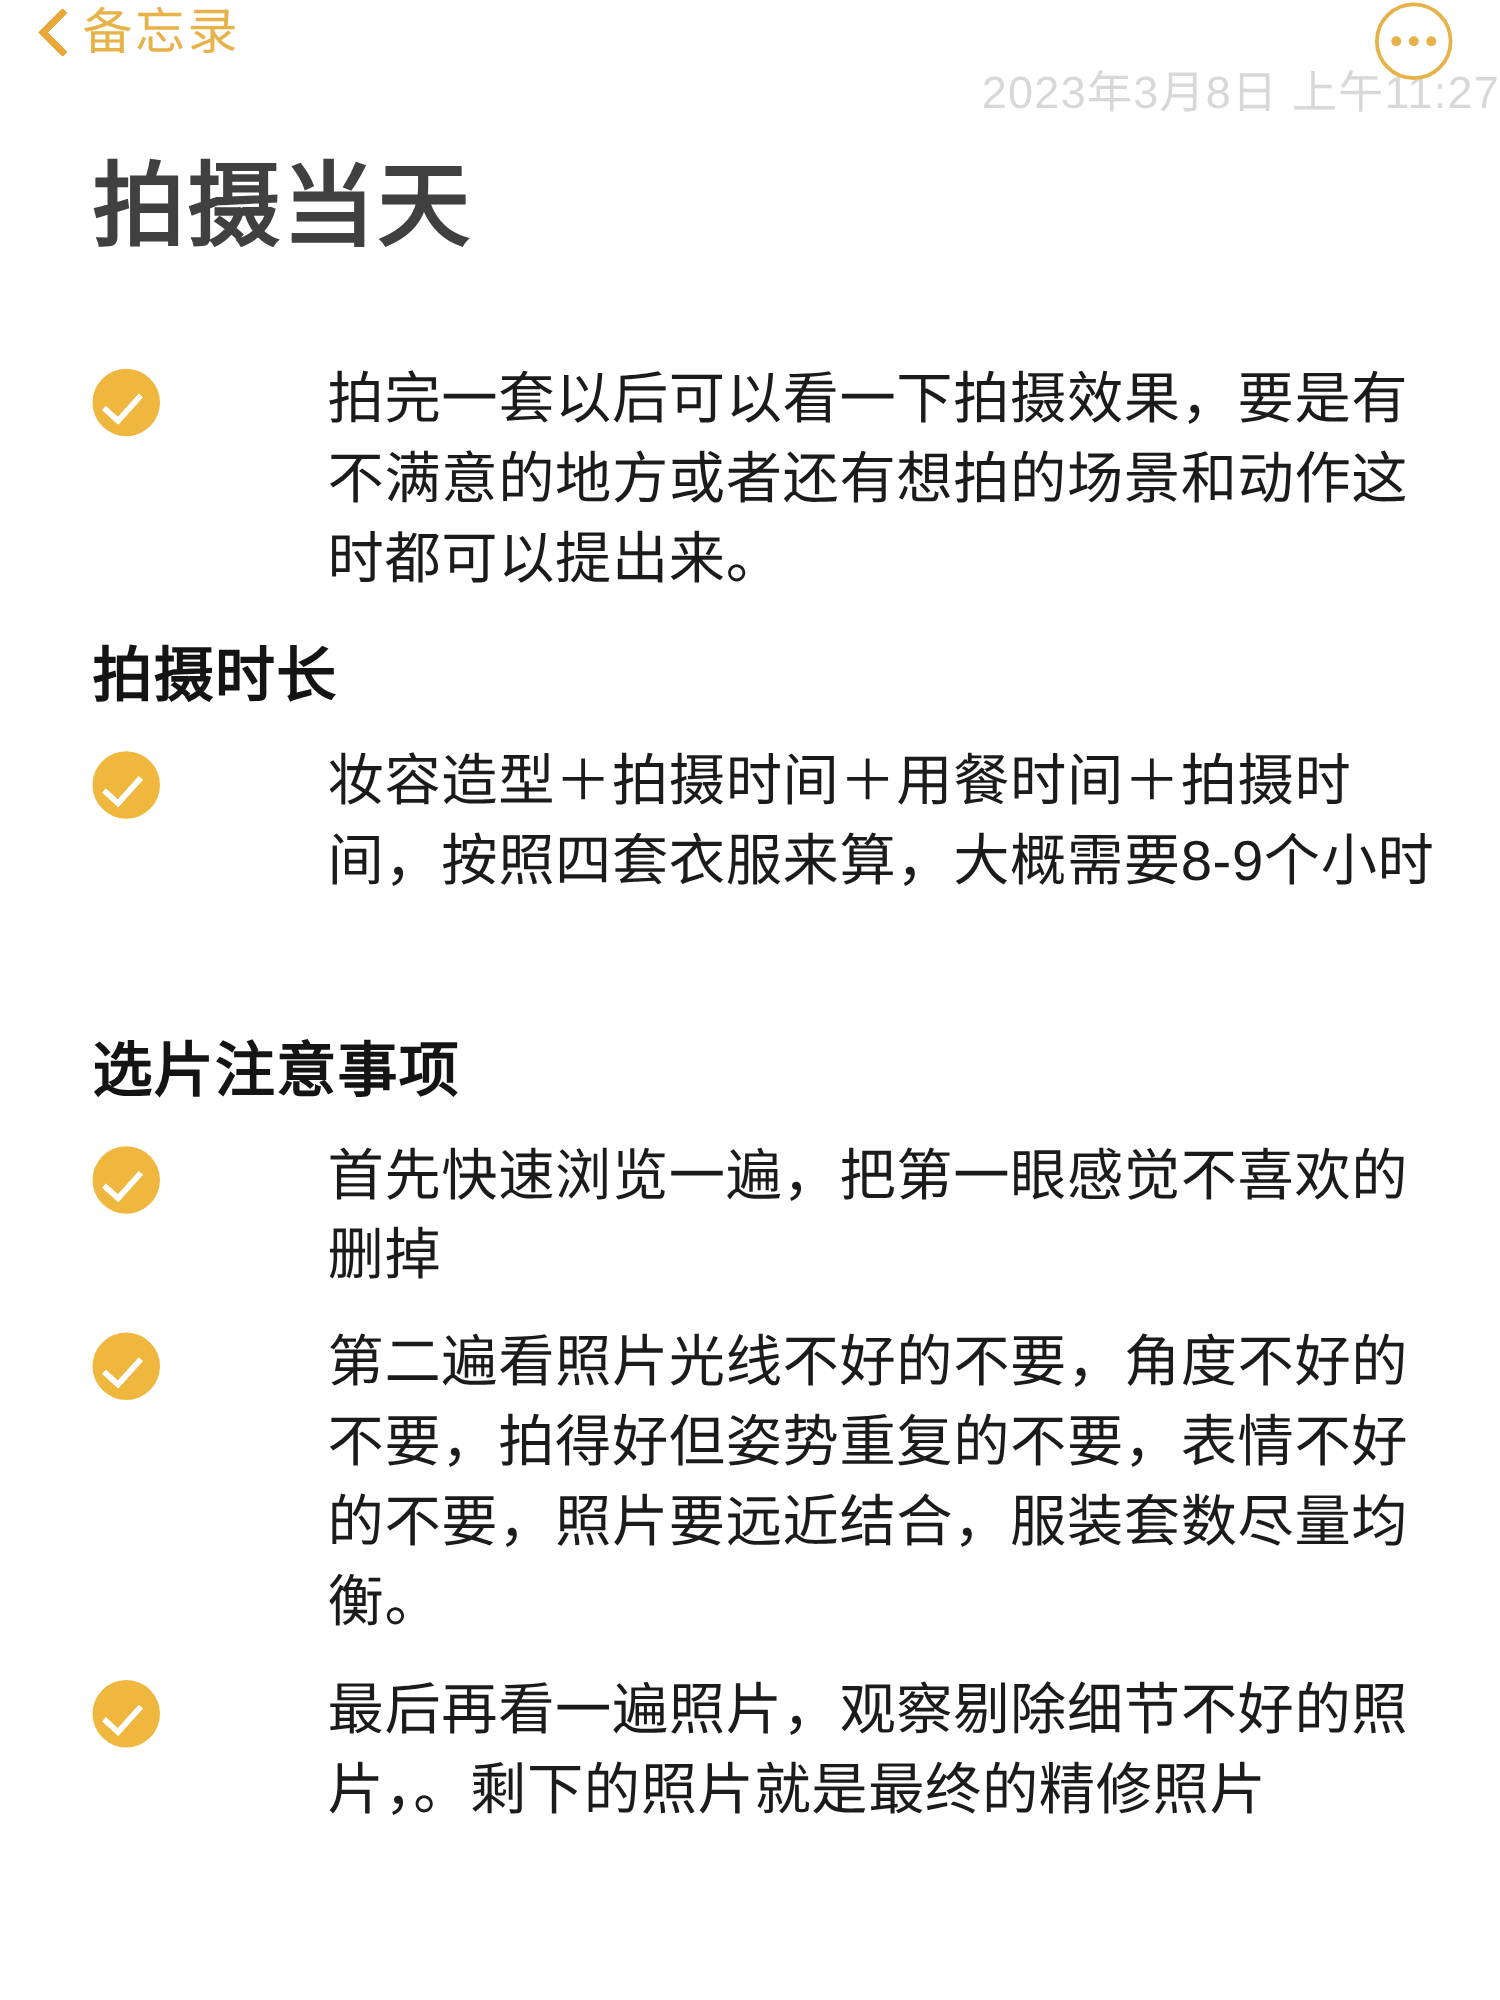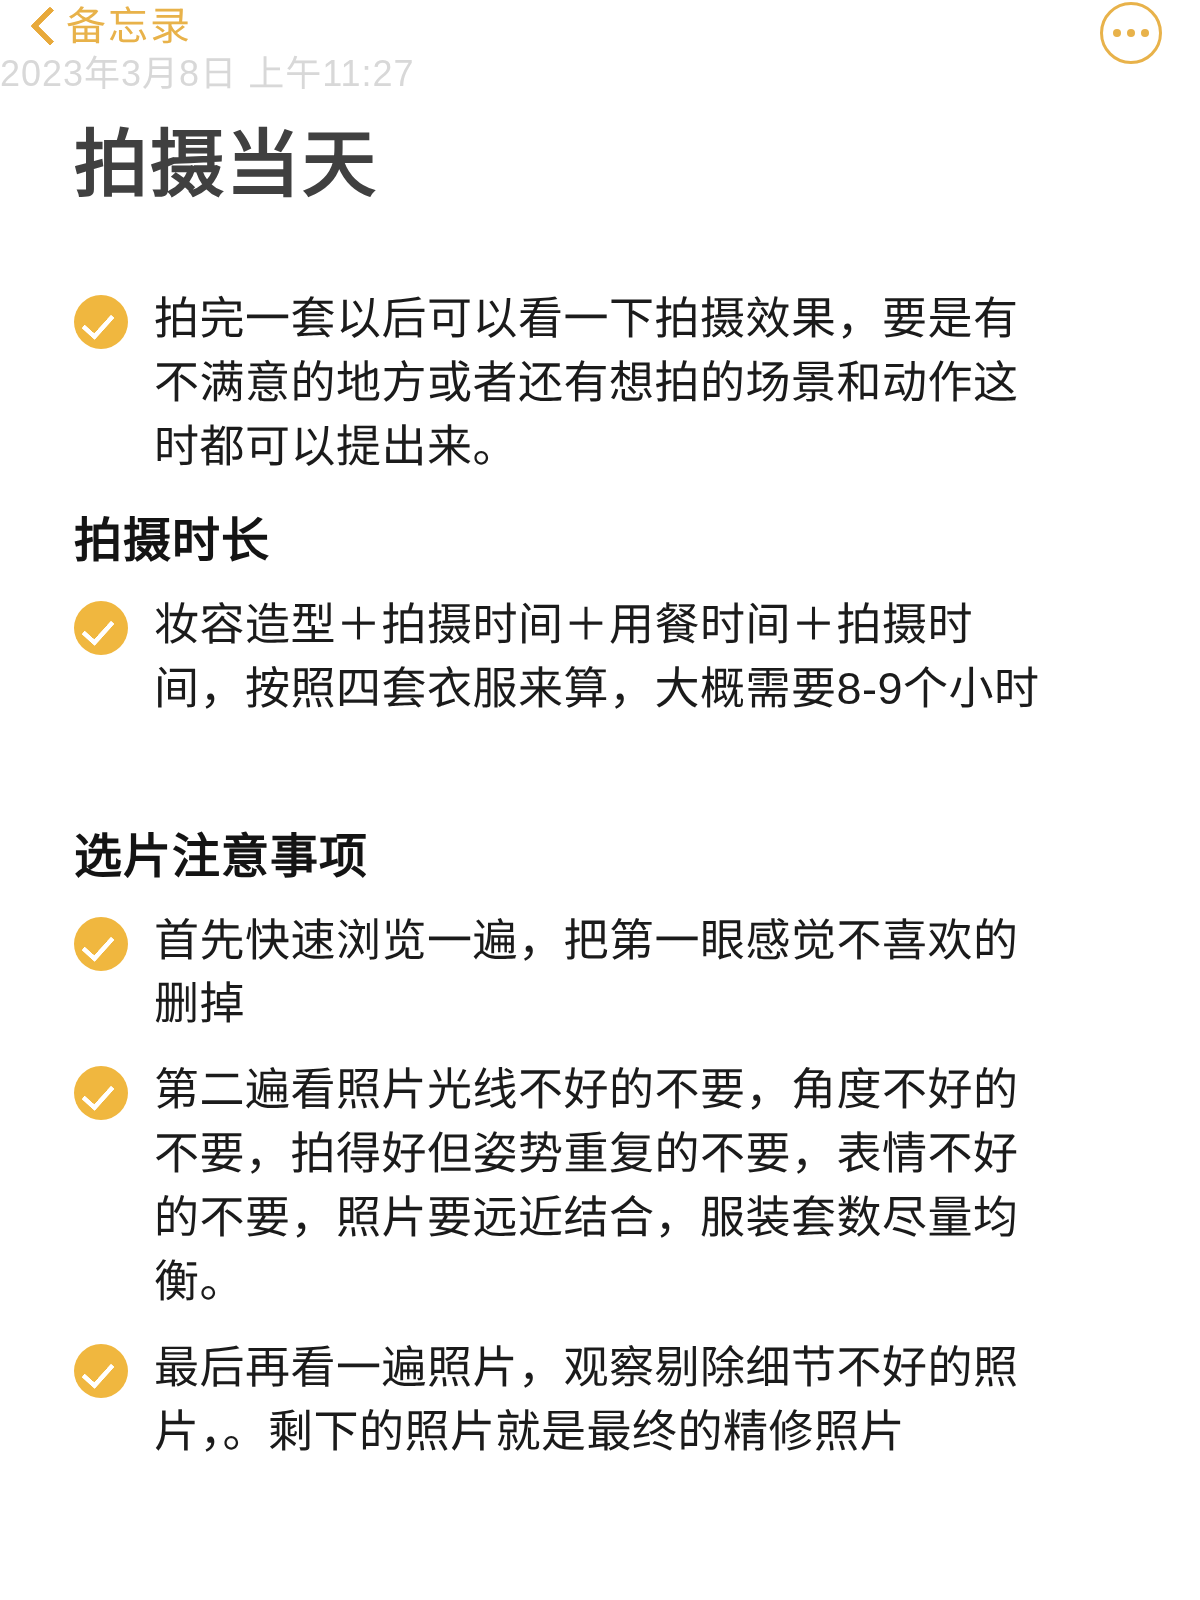--- a/index.html
+++ b/index.html
@@ -77,21 +77,21 @@
     width: 8px;
     height: 8px;
     border-radius: 50%;
     background: #e8b24a;
   }
   .timestamp {
     position: absolute;
     left: 0;
     right: 0;
     top: 44px;
-    text-align: left;
+    text-align: right;
     font-size: 36px;
     color: #d8d8d8;
     letter-spacing: 1px;
     white-space: nowrap;
   }
 
   
   .content {
     padding: 14px 38px 0 60px;
   }
@@ -109,20 +109,21 @@
     letter-spacing: 1px;
     margin: 16px 0 10px 14px;
     color: #141414;
   }
   .gap-lg { height: 58px; }
 
   .check-item {
     display: flex;
     align-items: flex-start;
     margin: 22px 0 22px 14px;
+    justify-content: space-between;
   }
   .check-mark {
     flex: 0 0 auto;
     width: 54px;
     height: 54px;
     border-radius: 50%;
     background: #f0b73f;
     margin-top: 8px;
     margin-right: 26px;
     position: relative;

